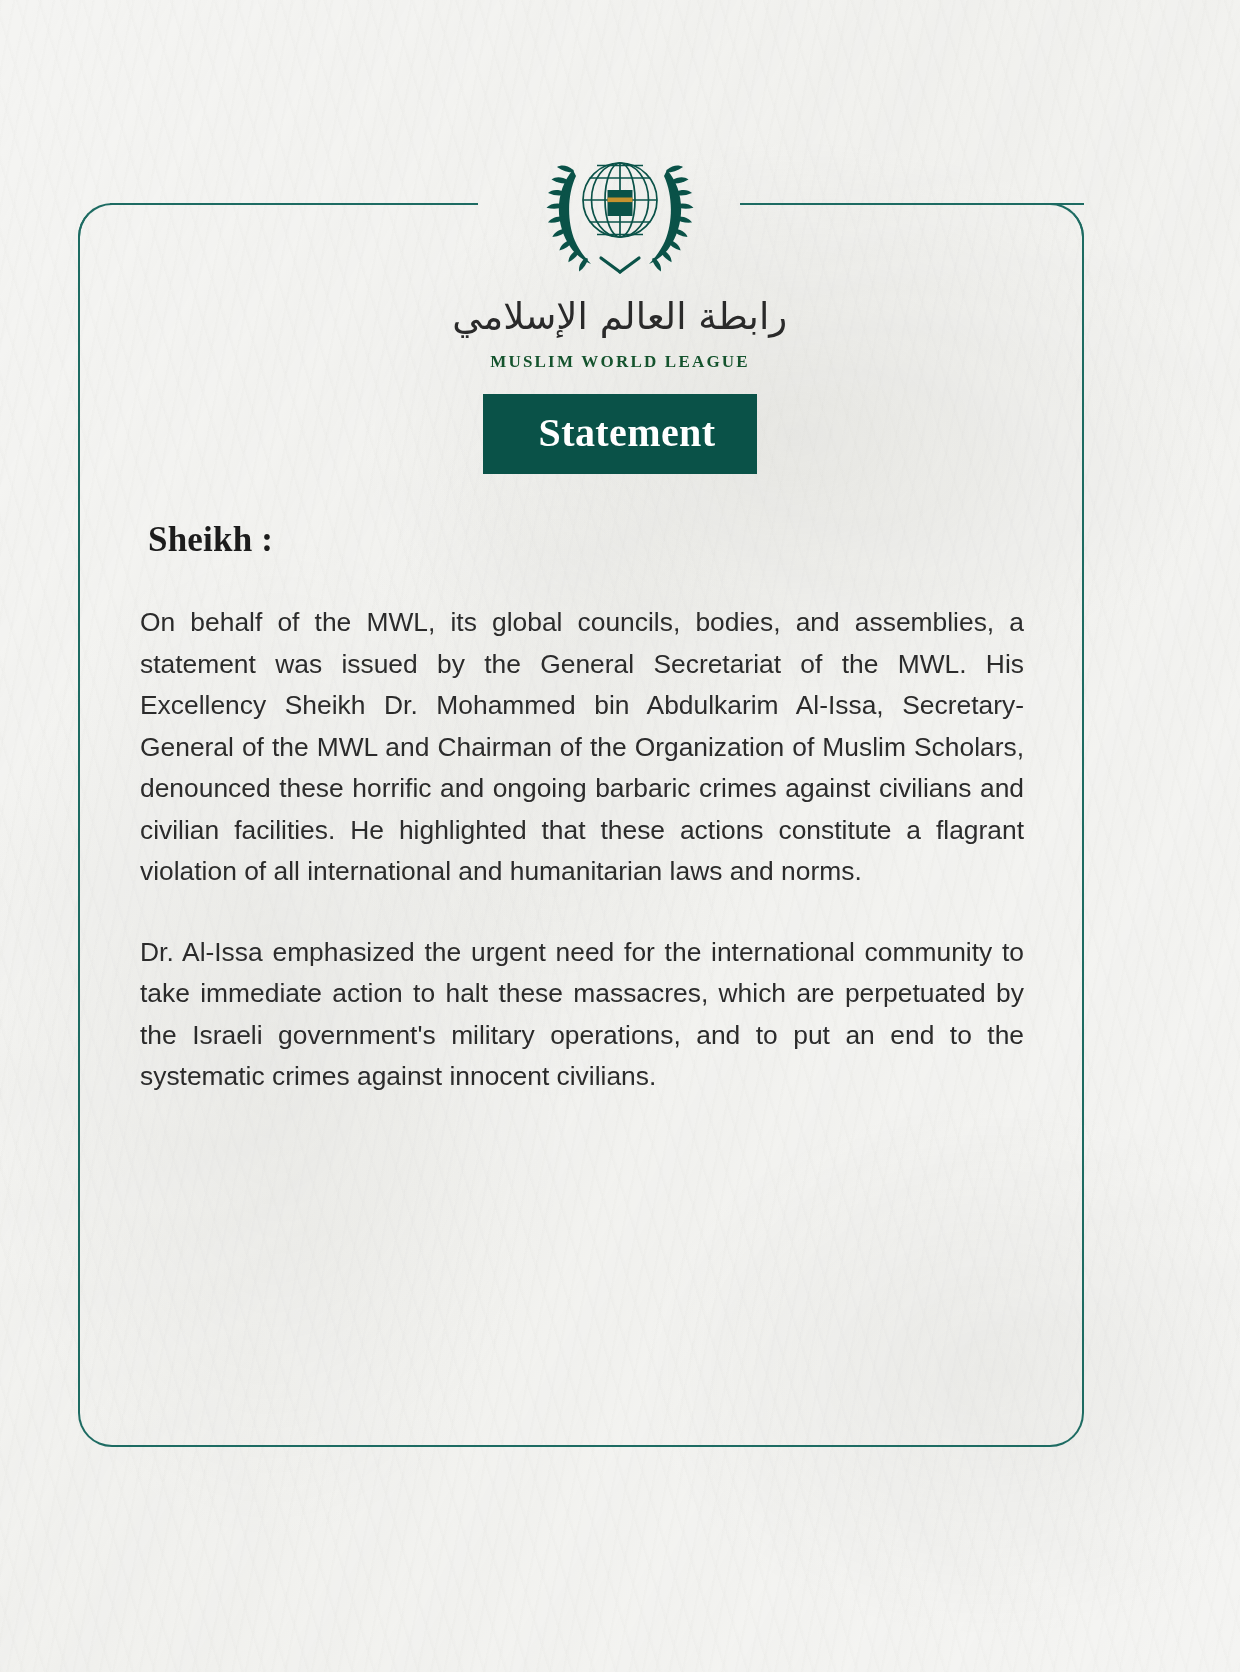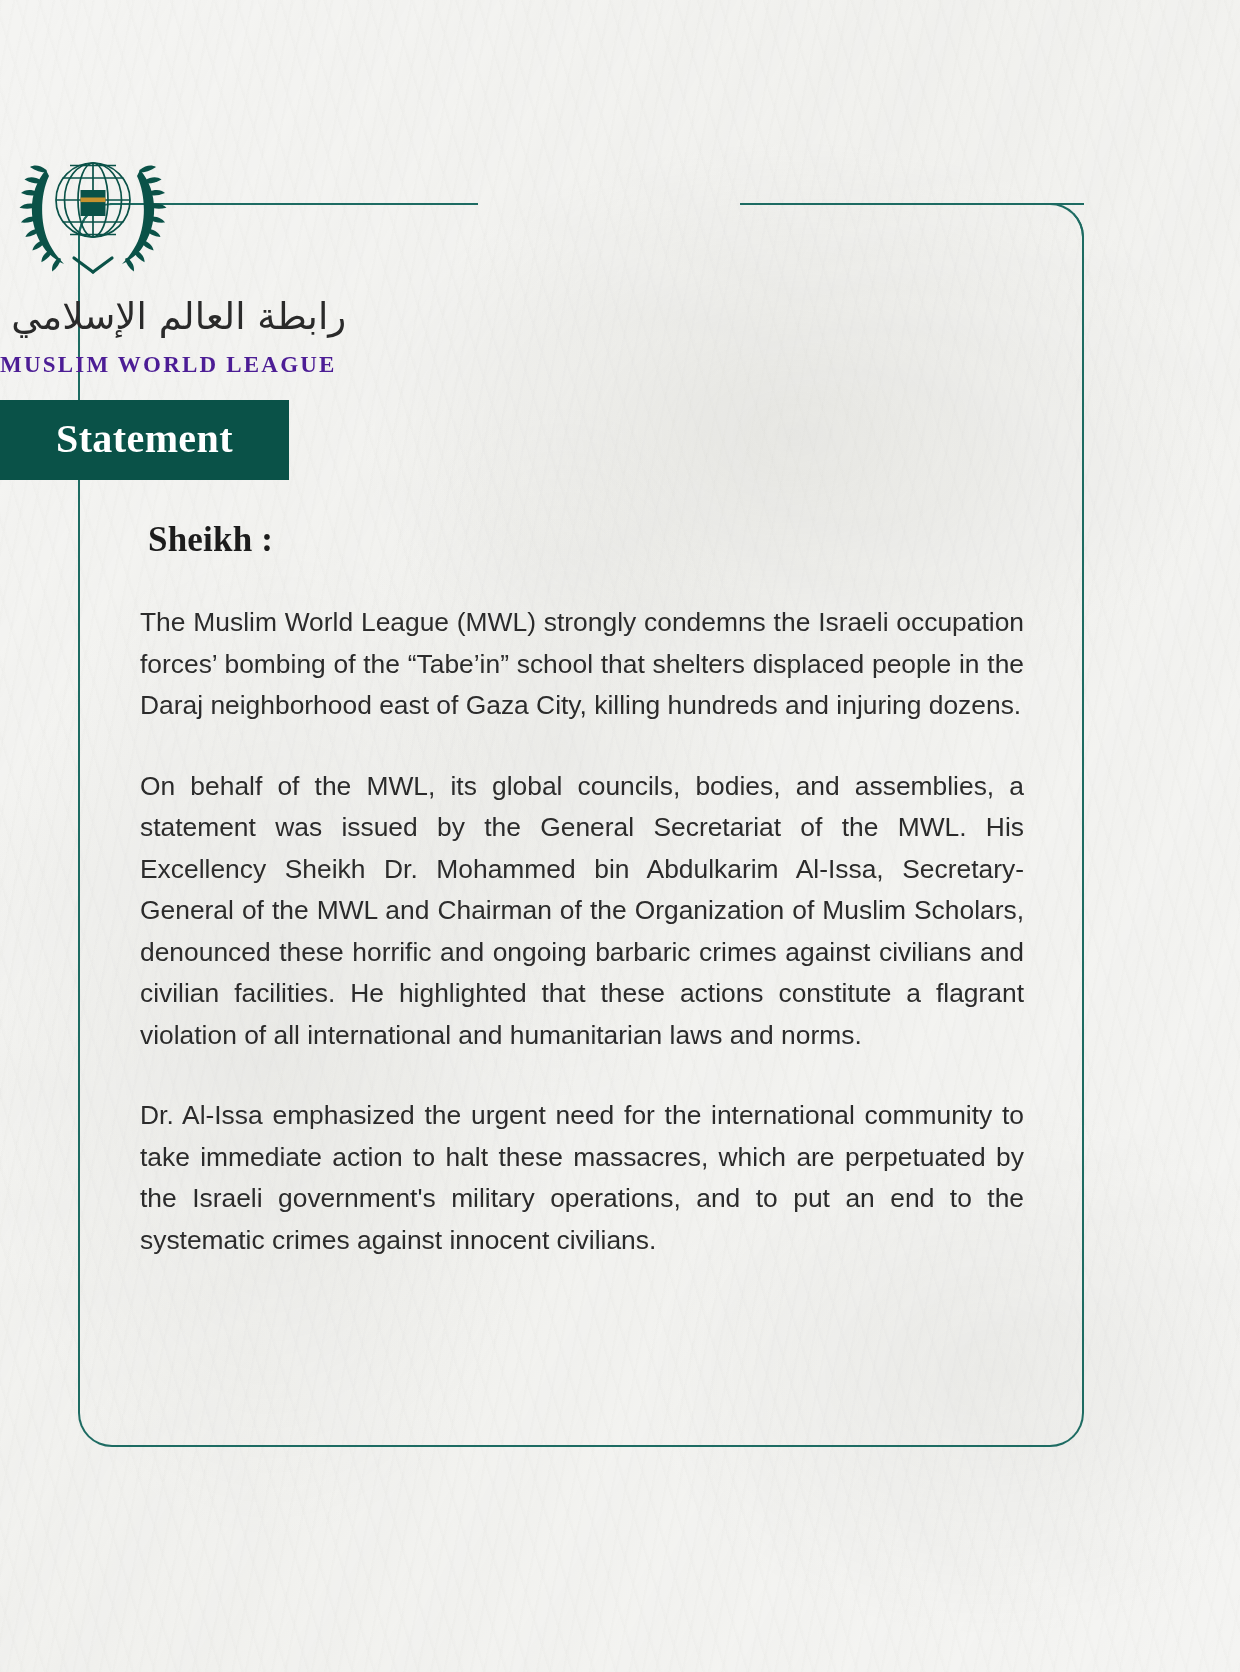--- a/index.html
+++ b/index.html
@@ -81,50 +81,50 @@
   }
 
   
   .header {
     position: absolute;
     left: 0;
     right: 0;
     top: 140px;
     display: flex;
     flex-direction: column;
-    align-items: flex-start;
+    align-items: center;
   }
   .logo-emblem {
     width: 186px;
     height: 138px;
     display: block;
   }
   .org-name-ar {
     margin-top: 6px;
     height: 66px;
     display: block;
   }
   .org-name-en {
     margin-top: 2px;
     font-family: "Liberation Serif", serif;
     font-weight: bold;
-    font-size: 23px;
+    font-size: 17px;
     letter-spacing: 2.2px;
-    color: #4c1d95;
+    color: #14532d;
     white-space: nowrap;
   }
   .statement-badge {
     margin-top: 22px;
     background: #0a5248;
     color: #ffffff;
     font-family: "Liberation Serif", serif;
     font-weight: bold;
     font-size: 40px;
     line-height: 1;
-    padding: 19px 56px 21px 56px;
+    padding: 19px 42px 21px 56px;
     letter-spacing: 0.4px;
   }
 
   
   .content {
     position: absolute;
     left: 140px;
     top: 520px;
     width: 884px;
   }
@@ -219,18 +219,17 @@
   </svg>
 
   <div class="org-name-en">MUSLIM WORLD LEAGUE</div>
 
   <div class="statement-badge">Statement</div>
 </div>
 
 <div class="content">
   <h1 class="dateline">Sheikh :</h1>
 
-  <p class="para">The Muslim World League (MWL) strongly condemns the Israeli occupation forces’ bombing of the “Tabe’in” school that shelters displaced people in the Daraj neighborhood east of Gaza City, killing hundreds and injuring dozens.</p>
 
   <p class="para">On behalf of the MWL, its global councils, bodies, and assemblies, a statement was issued by the General Secretariat of the MWL. His Excellency Sheikh Dr. Mohammed bin Abdulkarim Al-Issa, Secretary-General of the MWL and Chairman of the Organization of Muslim Scholars, denounced these horrific and ongoing barbaric crimes against civilians and civilian facilities. He highlighted that these actions constitute a flagrant violation of all international and humanitarian laws and norms.</p>
 
   <p class="para">Dr. Al-Issa emphasized the urgent need for the international community to take immediate action to halt these massacres, which are perpetuated by the Israeli government's military operations, and to put an end to the systematic crimes against innocent civilians.</p>
 </div>
 
 </body></html>

